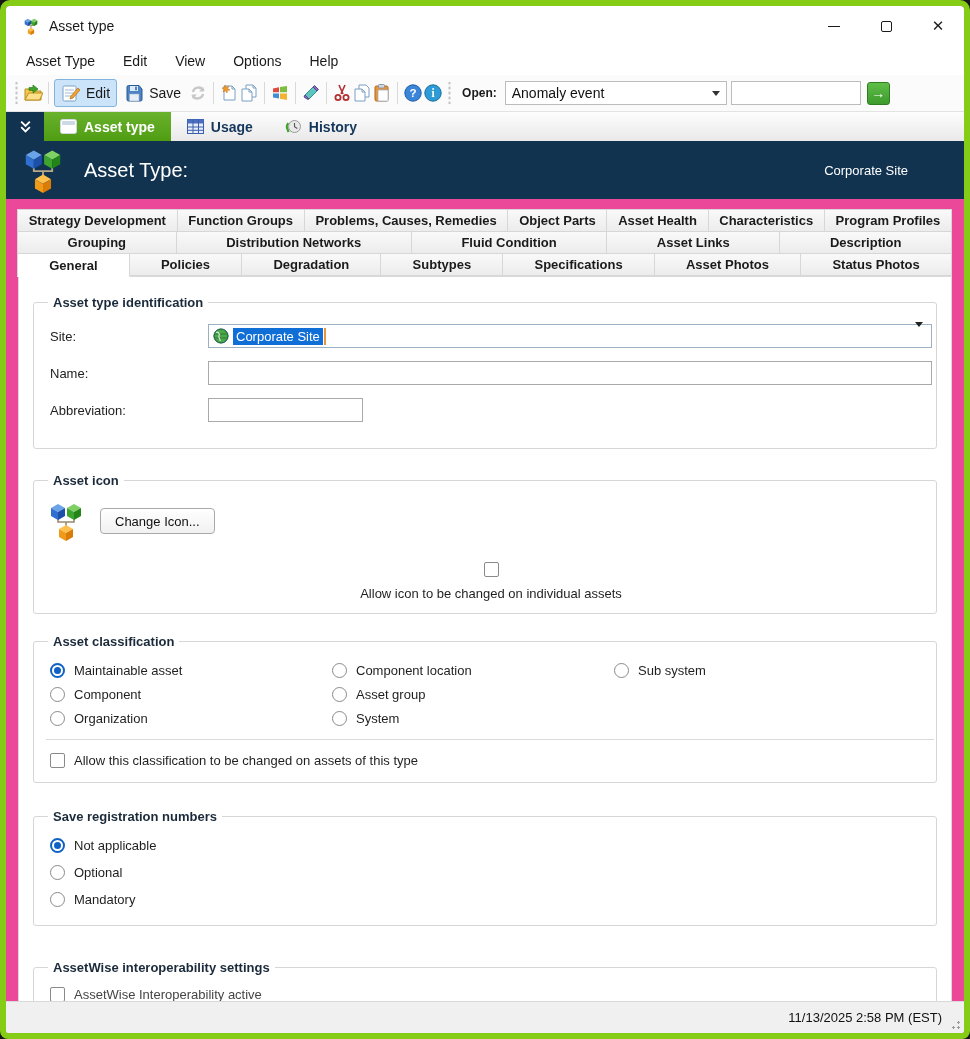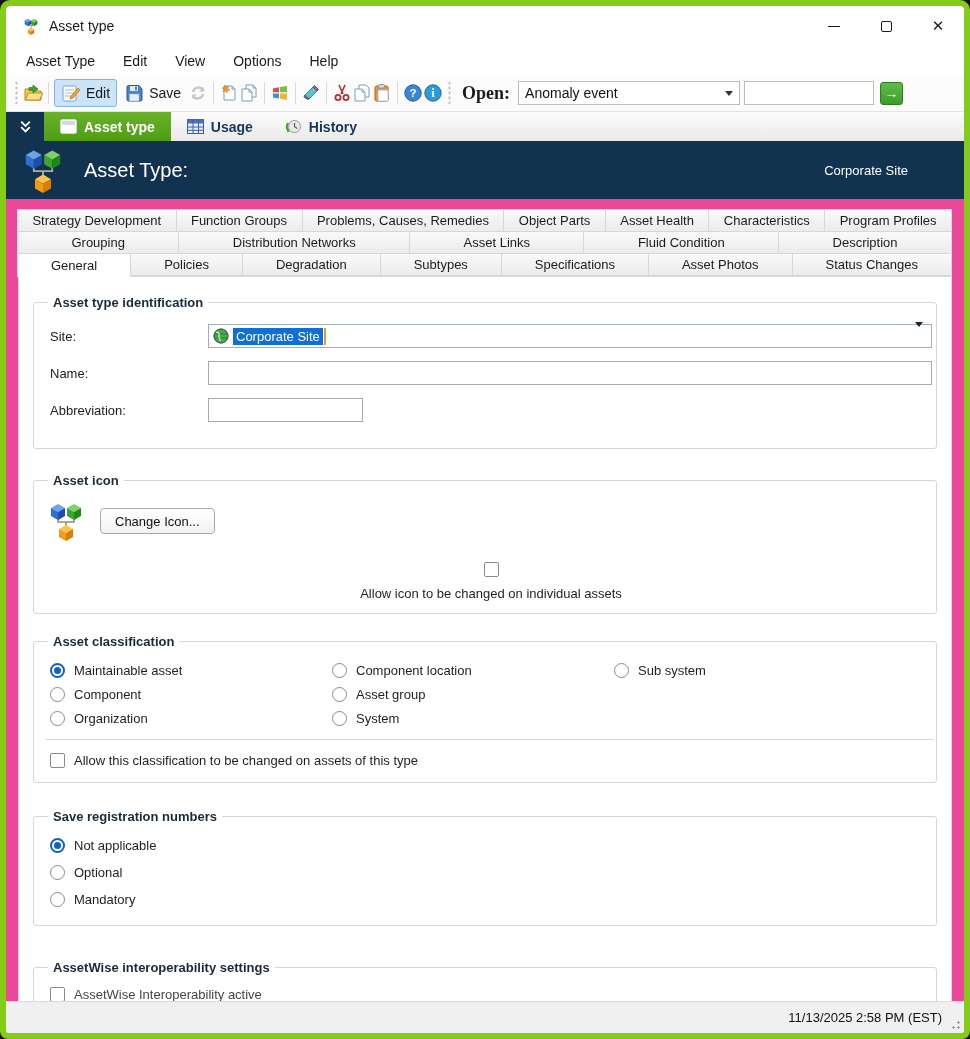--- a/index.html
+++ b/index.html
@@ -22,39 +22,39 @@
   .menubar .mitem{ cursor:default; }
   
   .toolbar{ height:36px; display:flex; align-items:center; background:#fbfbfb; padding:0 6px 0 4px; }
   .grip{ width:5px; height:22px; margin:0 4px; background-image:radial-gradient(circle, #b5b5b5 1px, transparent 1.3px); background-size:4px 5px; background-position:center; }
   .tsep{ width:1px; height:22px; background:#d9d9d9; margin:0 5px; }
   .tbtn{ display:flex; align-items:center; gap:5px; padding:3px 6px; border-radius:3px; font-size:14px; color:#1a1a1a; border:1px solid transparent; }
   .tbtn.hl{ background:#cbe4f9; border-color:#82b4e0; }
   .ticon{ width:20px; height:20px; display:flex; align-items:center; justify-content:center; flex:0 0 auto; }
   .ticon svg{ display:block; }
   .dim{ opacity:.45; filter:grayscale(1); }
-  .open-label{ font-weight:bold; font-size:18px; color:#1a1a1a; margin:0 8px 0 6px;font-family:Liberation Serif, serif; }
+  .open-label{ font-weight:bold; font-size:12px; color:#1a1a1a; margin:0 8px 0 6px; }
   .open-combo{ width:222px; height:24px; border:1px solid #bcbcbc; background:#fff; display:flex; align-items:center; padding:0 6px; font-size:14px; color:#111; }
   .open-combo .cbx-val{ flex:1; }
   .tri-down{ width:0; height:0; border-left:4px solid transparent; border-right:4px solid transparent; border-top:5px solid #333; }
   .open-input{ width:130px; height:24px; border:1px solid #bcbcbc; background:#fff; margin-left:4px; font-size:13px; padding:0 4px; outline:none; font-family:inherit; }
   .go-btn{ width:23px; height:23px; margin-left:6px; background:linear-gradient(#5fbd49,#3d9b2c); border:1px solid #2f7d22; border-radius:3px; color:#fff; font-weight:bold; font-size:14px; display:flex; align-items:center; justify-content:center; }
   
   .viewbar{ height:30px; display:flex; align-items:stretch; background:linear-gradient(#fdfdfd,#e9e9e9); border-top:1px solid #e3e3e3; }
   .viewbar .chev-box{ width:38px; background:#113350; display:flex; align-items:center; justify-content:center; }
   .vtab{ display:flex; align-items:center; gap:7px; padding:0 16px; font-size:14px; font-weight:bold; color:#14365c; }
   .vtab.active{ background:linear-gradient(#6ab22c,#4f9d13); color:#fff; }
   .vtab .vicon{ width:17px; height:15px; }
   
   .headband{ height:58px; background:#113350; display:flex; align-items:center; padding:0 56px 0 14px; }
   .headband .big-ico{ width:46px; height:46px; margin-right:18px; }
   .headband .htitle{ color:#fff; font-size:20px; flex:1; }
   .headband .hcontext{ color:#fff; font-size:13px; }
   
-  .tabs-wrap{ margin:10px 12px 0 12px; }
+  .tabs-wrap{ margin:10px 12px 0 12px;font-weight:bold; }
   .tabrow{ display:flex; }
   .tab{ flex:1 1 auto; height:23px; display:flex; align-items:center; justify-content:center; font-size:13px; color:#1a1a1a; background:linear-gradient(#f9f9f9,#ececec); border:1px solid #d7d7d7; margin:-1px 0 0 -1px; padding:0 10px; white-space:nowrap; }
   .tabrow:first-child .tab{ margin-top:0; }
   .tab.active{ background:#ffffff; border-bottom:1px solid #ffffff; position:relative; z-index:3; height:24px; margin-bottom:-1px; }
   
   .page{ margin:0 12px; border:1px solid #d9d9d9; background:#fff; height:728px; position:relative; padding:2px 14px 0 14px; }
   fieldset.group{ border:1px solid #d6d6d6; border-radius:3px; padding:10px 4px 12px 16px; margin-top:16px; background:#fff; }
   fieldset.group legend{ font-size:13px; font-weight:bold; color:#1b2a3a; padding:0 5px; margin-left:-2px; }
   .frow{ display:flex; align-items:center; margin-bottom:13px; }
   .flabel{ width:158px; font-size:13px; color:#222; flex:0 0 auto; }
@@ -307,32 +307,32 @@
       <div class="tab">Function Groups</div>
       <div class="tab">Problems, Causes, Remedies</div>
       <div class="tab">Object Parts</div>
       <div class="tab">Asset Health</div>
       <div class="tab">Characteristics</div>
       <div class="tab">Program Profiles</div>
     </div>
     <div class="tabrow">
       <div class="tab">Grouping</div>
       <div class="tab">Distribution Networks</div>
+      <div class="tab">Fluid Condition</div>
       <div class="tab">Asset Links</div>
-      <div class="tab">Fluid Condition</div>
       <div class="tab">Description</div>
     </div>
     <div class="tabrow">
       <div class="tab active">General</div>
       <div class="tab">Policies</div>
       <div class="tab">Degradation</div>
       <div class="tab">Subtypes</div>
       <div class="tab">Specifications</div>
       <div class="tab">Asset Photos</div>
-      <div class="tab">Status Changes</div>
+      <div class="tab">Status Photos</div>
     </div>
   </div>
 
   <div class="page">
 
     <fieldset class="group">
       <legend>Asset type identification</legend>
       <div class="frow" style="margin-top:4px;">
         <span class="flabel">Site:</span>
         <div class="site-combo">

